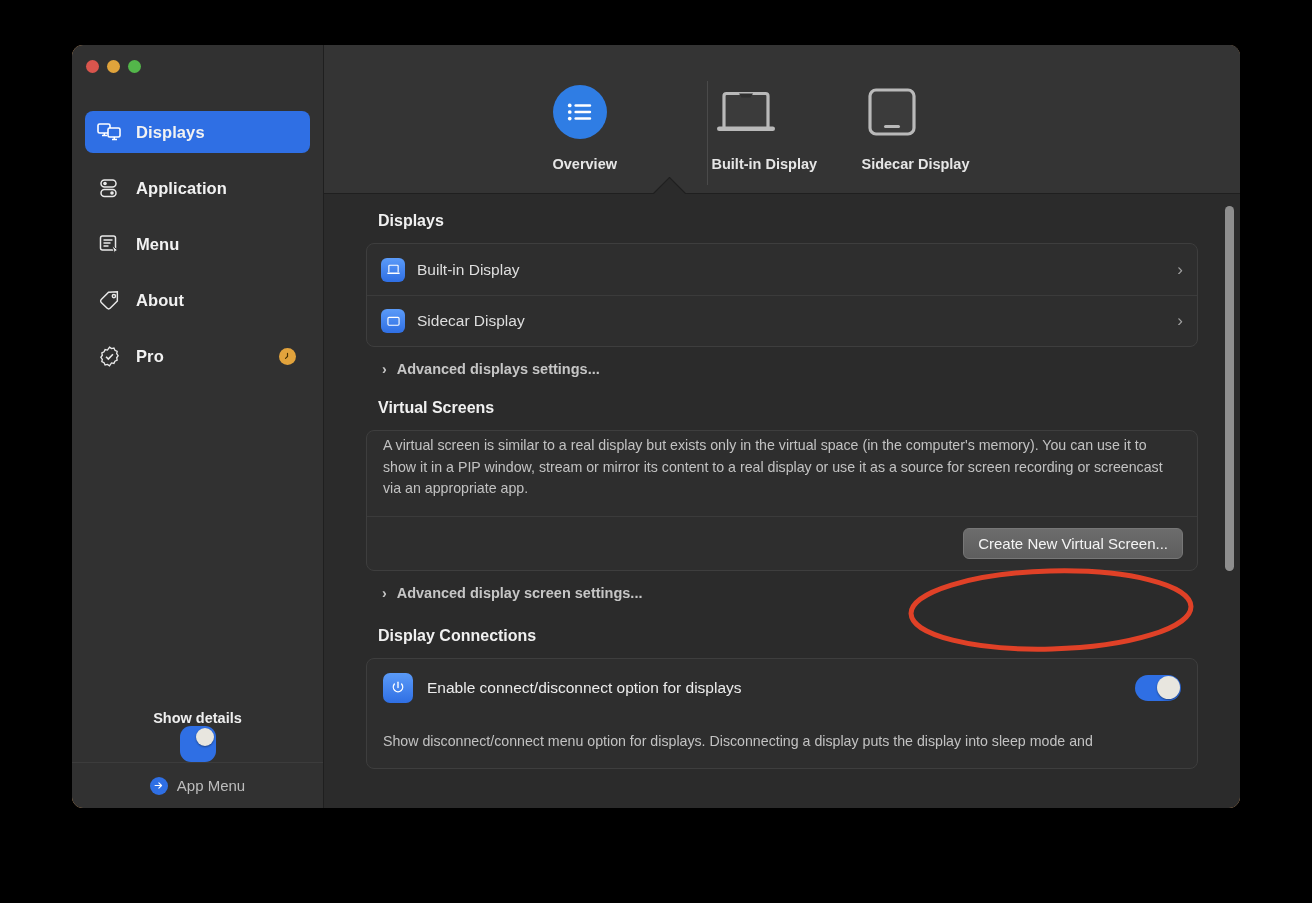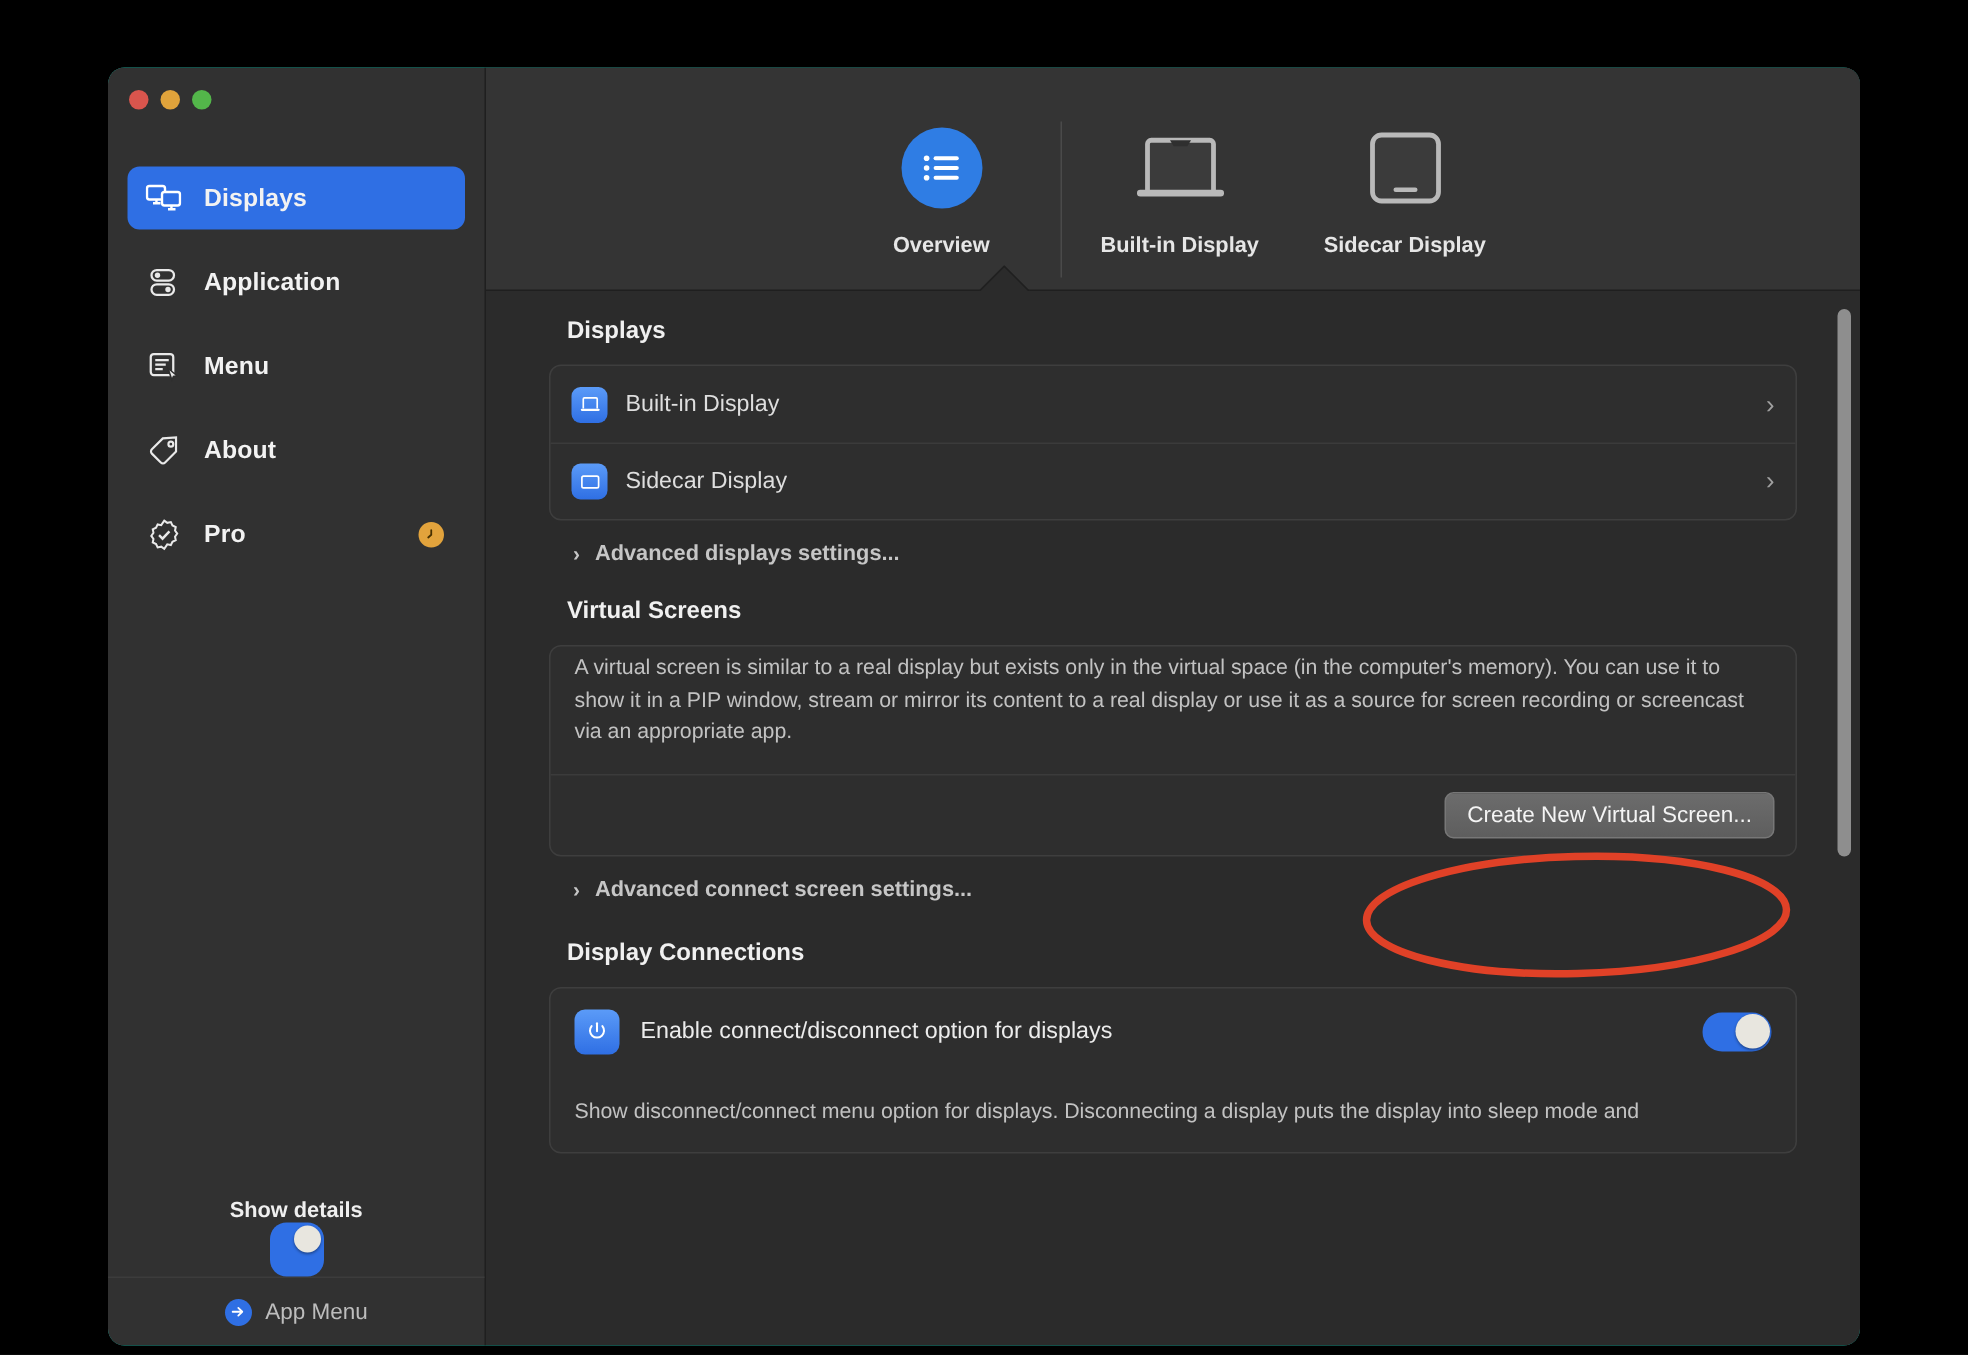--- a/index.html
+++ b/index.html
@@ -7,25 +7,25 @@
     width: 1312px; height: 903px;
     background: #000;
     font-family: "Liberation Sans", sans-serif;
     overflow: hidden;
   }
 
   
   #window {
     position: absolute;
     left: 72px; top: 45px;
-    width: 1168px; height: 852px;
+    width: 1168px; height: 763px;
     border-radius: 11px;
     overflow: hidden;
     display: flex;
-    background: #14b8a6;
+    background: #fdba74;
     box-shadow: 0 10px 40px rgba(0,0,0,0.7);
   }
 
   
   #sidebar {
     width: 252px;
     flex: 0 0 252px;
     background: #313131;
     border-right: 1px solid #1f1f1f;
     display: flex;
@@ -140,21 +140,21 @@
     display: flex;
     align-items: flex-start;
     justify-content: center;
     position: relative;
   }
   .tabs { display: flex; align-items: flex-start; padding-top: 36px; }
   .tab {
     width: 150px;
     display: flex;
     flex-direction: column;
-    align-items: center;
+    align-items: flex-start;
     gap: 13px;
     cursor: default;
   }
   .tab-sep {
     width: 1px;
     height: 104px;
     background: #4a4a4a;
     margin: 0 4px;
     align-self: flex-start;
   }
@@ -486,21 +486,21 @@
 
       <div class="card">
         <div class="vs-body">A virtual screen is similar to a real display but exists only in the virtual space (in the computer's memory). You can use it to show it in a PIP window, stream or mirror its content to a real display or use it as a source for screen recording or screencast via an appropriate app.</div>
         <div class="vs-footer">
           <button class="btn">Create New Virtual Screen...</button>
         </div>
       </div>
 
       <div class="adv-link">
         <span class="adv-chev">›</span>
-        <span>Advanced connect screen settings...</span>
+        <span>Advanced display screen settings...</span>
       </div>
 
       <div class="section-title" style="margin-top:26px">Display Connections</div>
 
       <div class="card">
         <div class="conn-row">
           <span class="sq-icon lg">
             <svg width="18" height="18" viewBox="0 0 20 20" fill="none" stroke="#fff" stroke-width="1.5" stroke-linecap="round">
               <path d="M10 3.5v6"></path>
               <path d="M6 5.6a5.2 5.2 0 1 0 8 0"></path>

